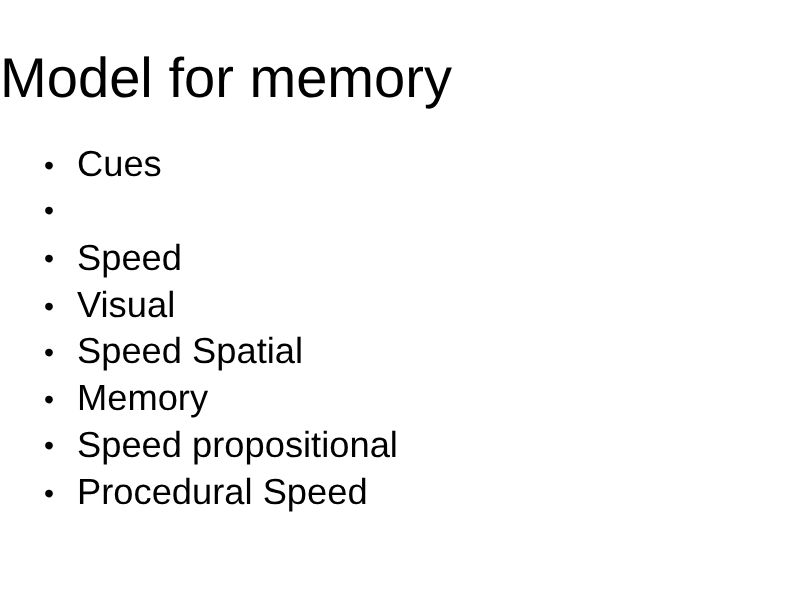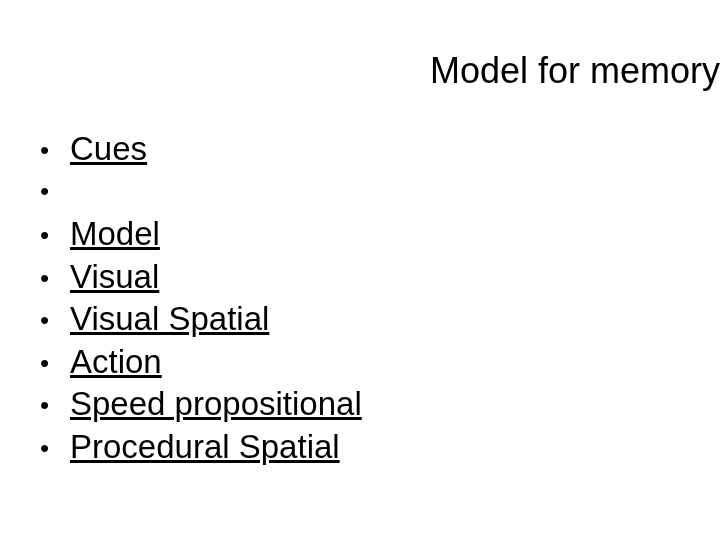--- a/index.html
+++ b/index.html
@@ -16,22 +16,22 @@
     overflow: hidden;
     font-family: "Liberation Sans", sans-serif;
     color: #000000;
     -webkit-font-smoothing: none;
   }
   .slide-title {
     position: absolute;
     left: 0;
     top: 47px;
     width: 720px;
-    text-align: right;
-    font-size: 36px;
+    text-align: left;
+    font-size: 51px;
     line-height: 48px;
     font-weight: 400;
     color: #000000;
     letter-spacing: 0px;
     white-space: nowrap;
   }
   .body-list {
     position: absolute;
     left: 40px;
     top: 128px;
@@ -59,21 +59,20 @@
     color: #000000;
     position: relative;
     top: -1px;
   }
   .bullet-text {
     flex: 0 1 auto;
     white-space: nowrap;
     font-size: 33px;
     line-height: 42.5px;
     color: #000000;
-    text-decoration: underline;
   }
 </style>
 </head>
 <body>
 
 <div class="slide">
 
   <div class="slide-title">Model for memory</div>
 
   <ul class="body-list">
@@ -82,43 +81,43 @@
       <span class="bullet-marker">•</span>
       <span class="bullet-text">Cues</span>
     </li>
 
     <li class="bullet-row">
       <span class="bullet-marker">•</span>
     </li>
 
     <li class="bullet-row">
       <span class="bullet-marker">•</span>
-      <span class="bullet-text">Model</span>
+      <span class="bullet-text">Speed</span>
     </li>
 
     <li class="bullet-row">
       <span class="bullet-marker">•</span>
       <span class="bullet-text">Visual</span>
     </li>
 
     <li class="bullet-row">
       <span class="bullet-marker">•</span>
-      <span class="bullet-text">Visual Spatial</span>
+      <span class="bullet-text">Speed Spatial</span>
     </li>
 
     <li class="bullet-row">
       <span class="bullet-marker">•</span>
-      <span class="bullet-text">Action</span>
+      <span class="bullet-text">Memory</span>
     </li>
 
     <li class="bullet-row">
       <span class="bullet-marker">•</span>
       <span class="bullet-text">Speed propositional</span>
     </li>
 
     <li class="bullet-row">
       <span class="bullet-marker">•</span>
-      <span class="bullet-text">Procedural Spatial</span>
+      <span class="bullet-text">Procedural Speed</span>
     </li>
 
   </ul>
 
 </div>
 
 </body></html>

